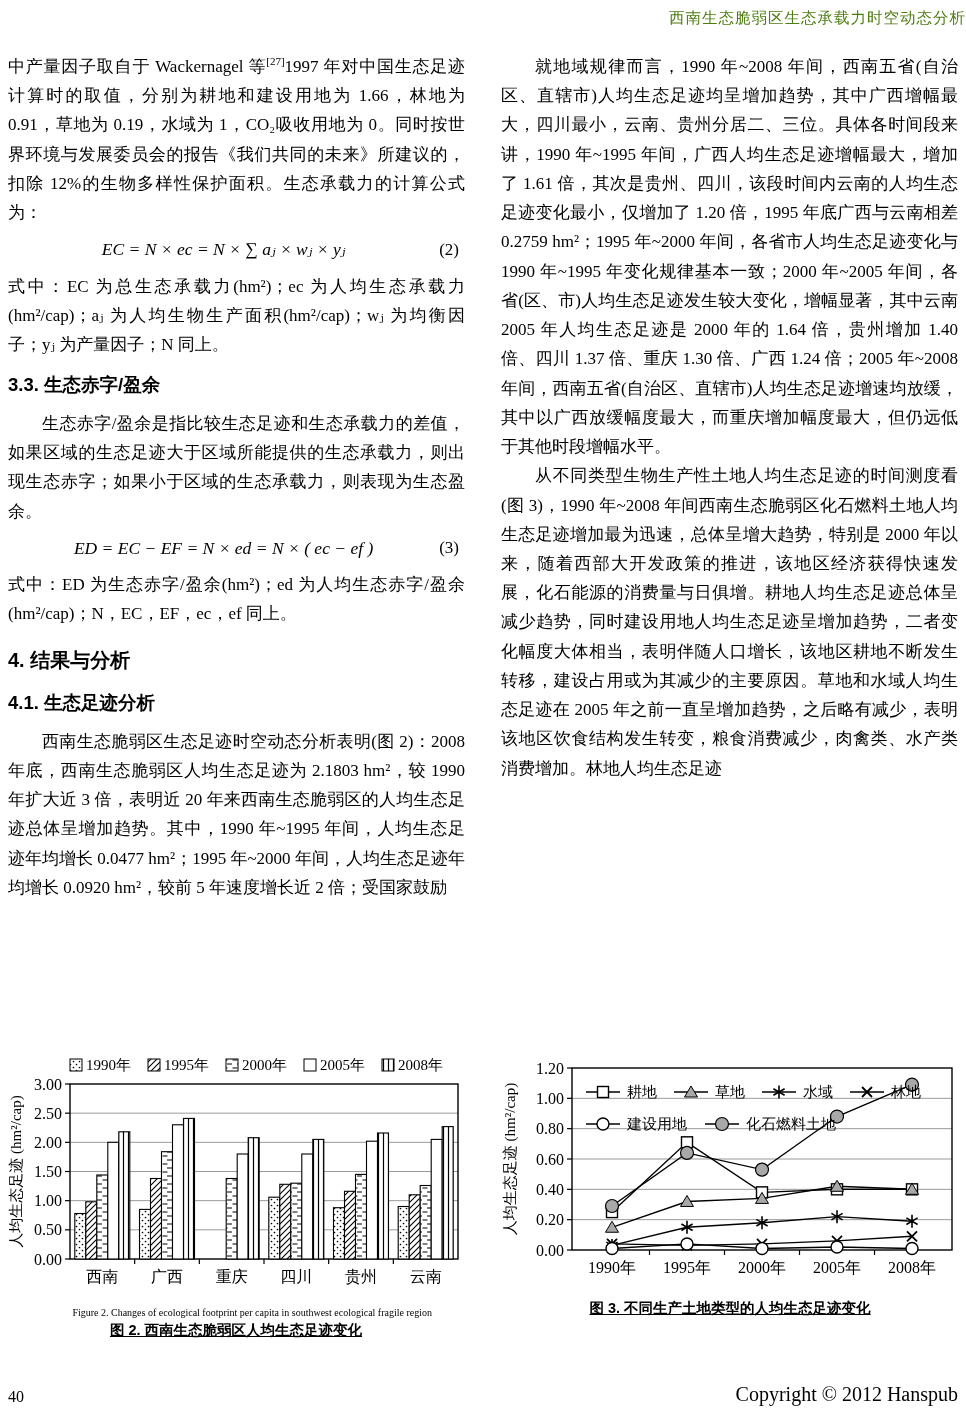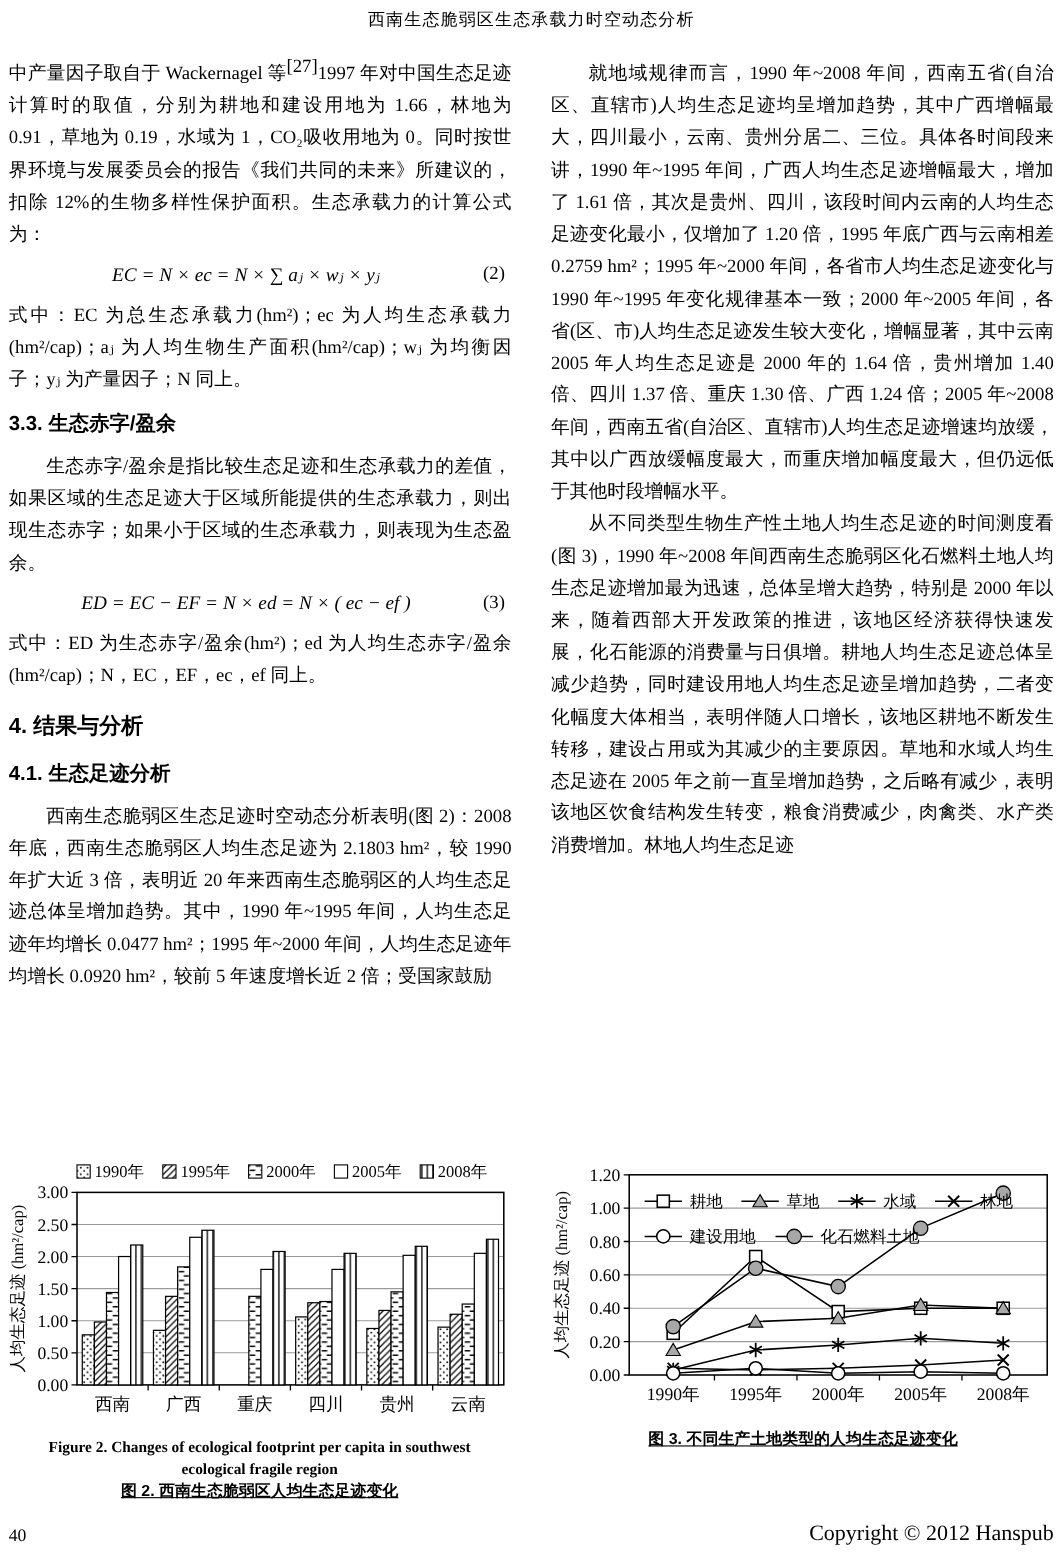--- a/index.html
+++ b/index.html
@@ -1,35 +1,35 @@
 <!DOCTYPE html>
 <html><head>
 <meta charset="utf-8">
 <style>
   html,body{margin:0;padding:0;background:#fff;}
   .page{position:relative;width:966px;height:1414px;background:#fff;overflow:hidden;
         font-family:"Liberation Serif","DejaVu Serif",serif;color:#000;}
-  .running-head{position:absolute;top:8px;left:0;right:0;text-align:center;
-        color:#000000;font-size:15.5px;letter-spacing:1px;}
+  .running-head{position:absolute;top:8px;left:0;right:0;text-align:right;
+        color:#4d7c0f;font-size:15.5px;letter-spacing:1px;}
   .columns{position:absolute;top:52px;left:8px;right:8px;display:flex;gap:36px;}
   .col{width:457px;font-size:17px;line-height:1.72;text-align:justify;height:998px;overflow:hidden;}
   .col p{margin:0;}
   .indent{text-indent:2em;}
-  .ref-sup{vertical-align:super;font-size:17px;line-height:0;}
+  .ref-sup{vertical-align:super;font-size:11px;line-height:0;}
   .sec-head{font-weight:bold;font-family:"Liberation Sans","DejaVu Sans",sans-serif;}
   .h-big{font-size:20px;margin:14px 0 10px 0;}
   .h-sub{font-size:18.5px;margin:10px 0 8px 0;}
-  .formula{display:flex;align-items:flex-start;margin:7px 0;}
+  .formula{display:flex;align-items:center;margin:7px 0;}
   .formula-body{flex:1;text-align:center;font-style:italic;font-size:17.5px;}
   .formula-num{font-style:normal;font-size:17px;padding-right:6px;}
   .figure{position:absolute;width:460px;}
   .fig2-pos{left:6px;top:1054px;}
   .fig3-pos{left:500px;top:1054px;}
   .chart-box{width:458px;}
-  .fig-caption-en{font-weight:bold;text-align:center;font-size:14px;line-height:1.4;
+  .fig-caption-en{font-weight:normal;text-align:right;font-size:10px;line-height:1.4;
         margin-top:8px;padding:0 34px;}
   .fig-caption-zh{font-weight:bold;text-align:center;font-size:14.5px;line-height:1.5;
         font-family:"Liberation Sans","DejaVu Sans",sans-serif;text-decoration:underline;}
   .footer-left{position:absolute;left:8px;bottom:8px;font-size:16px;}
   .footer-right{position:absolute;right:8px;bottom:8px;font-size:20px;}
   svg text{font-family:"Liberation Serif","DejaVu Serif",serif;fill:#000;}
 </style>
 </head>
 <body>
 

